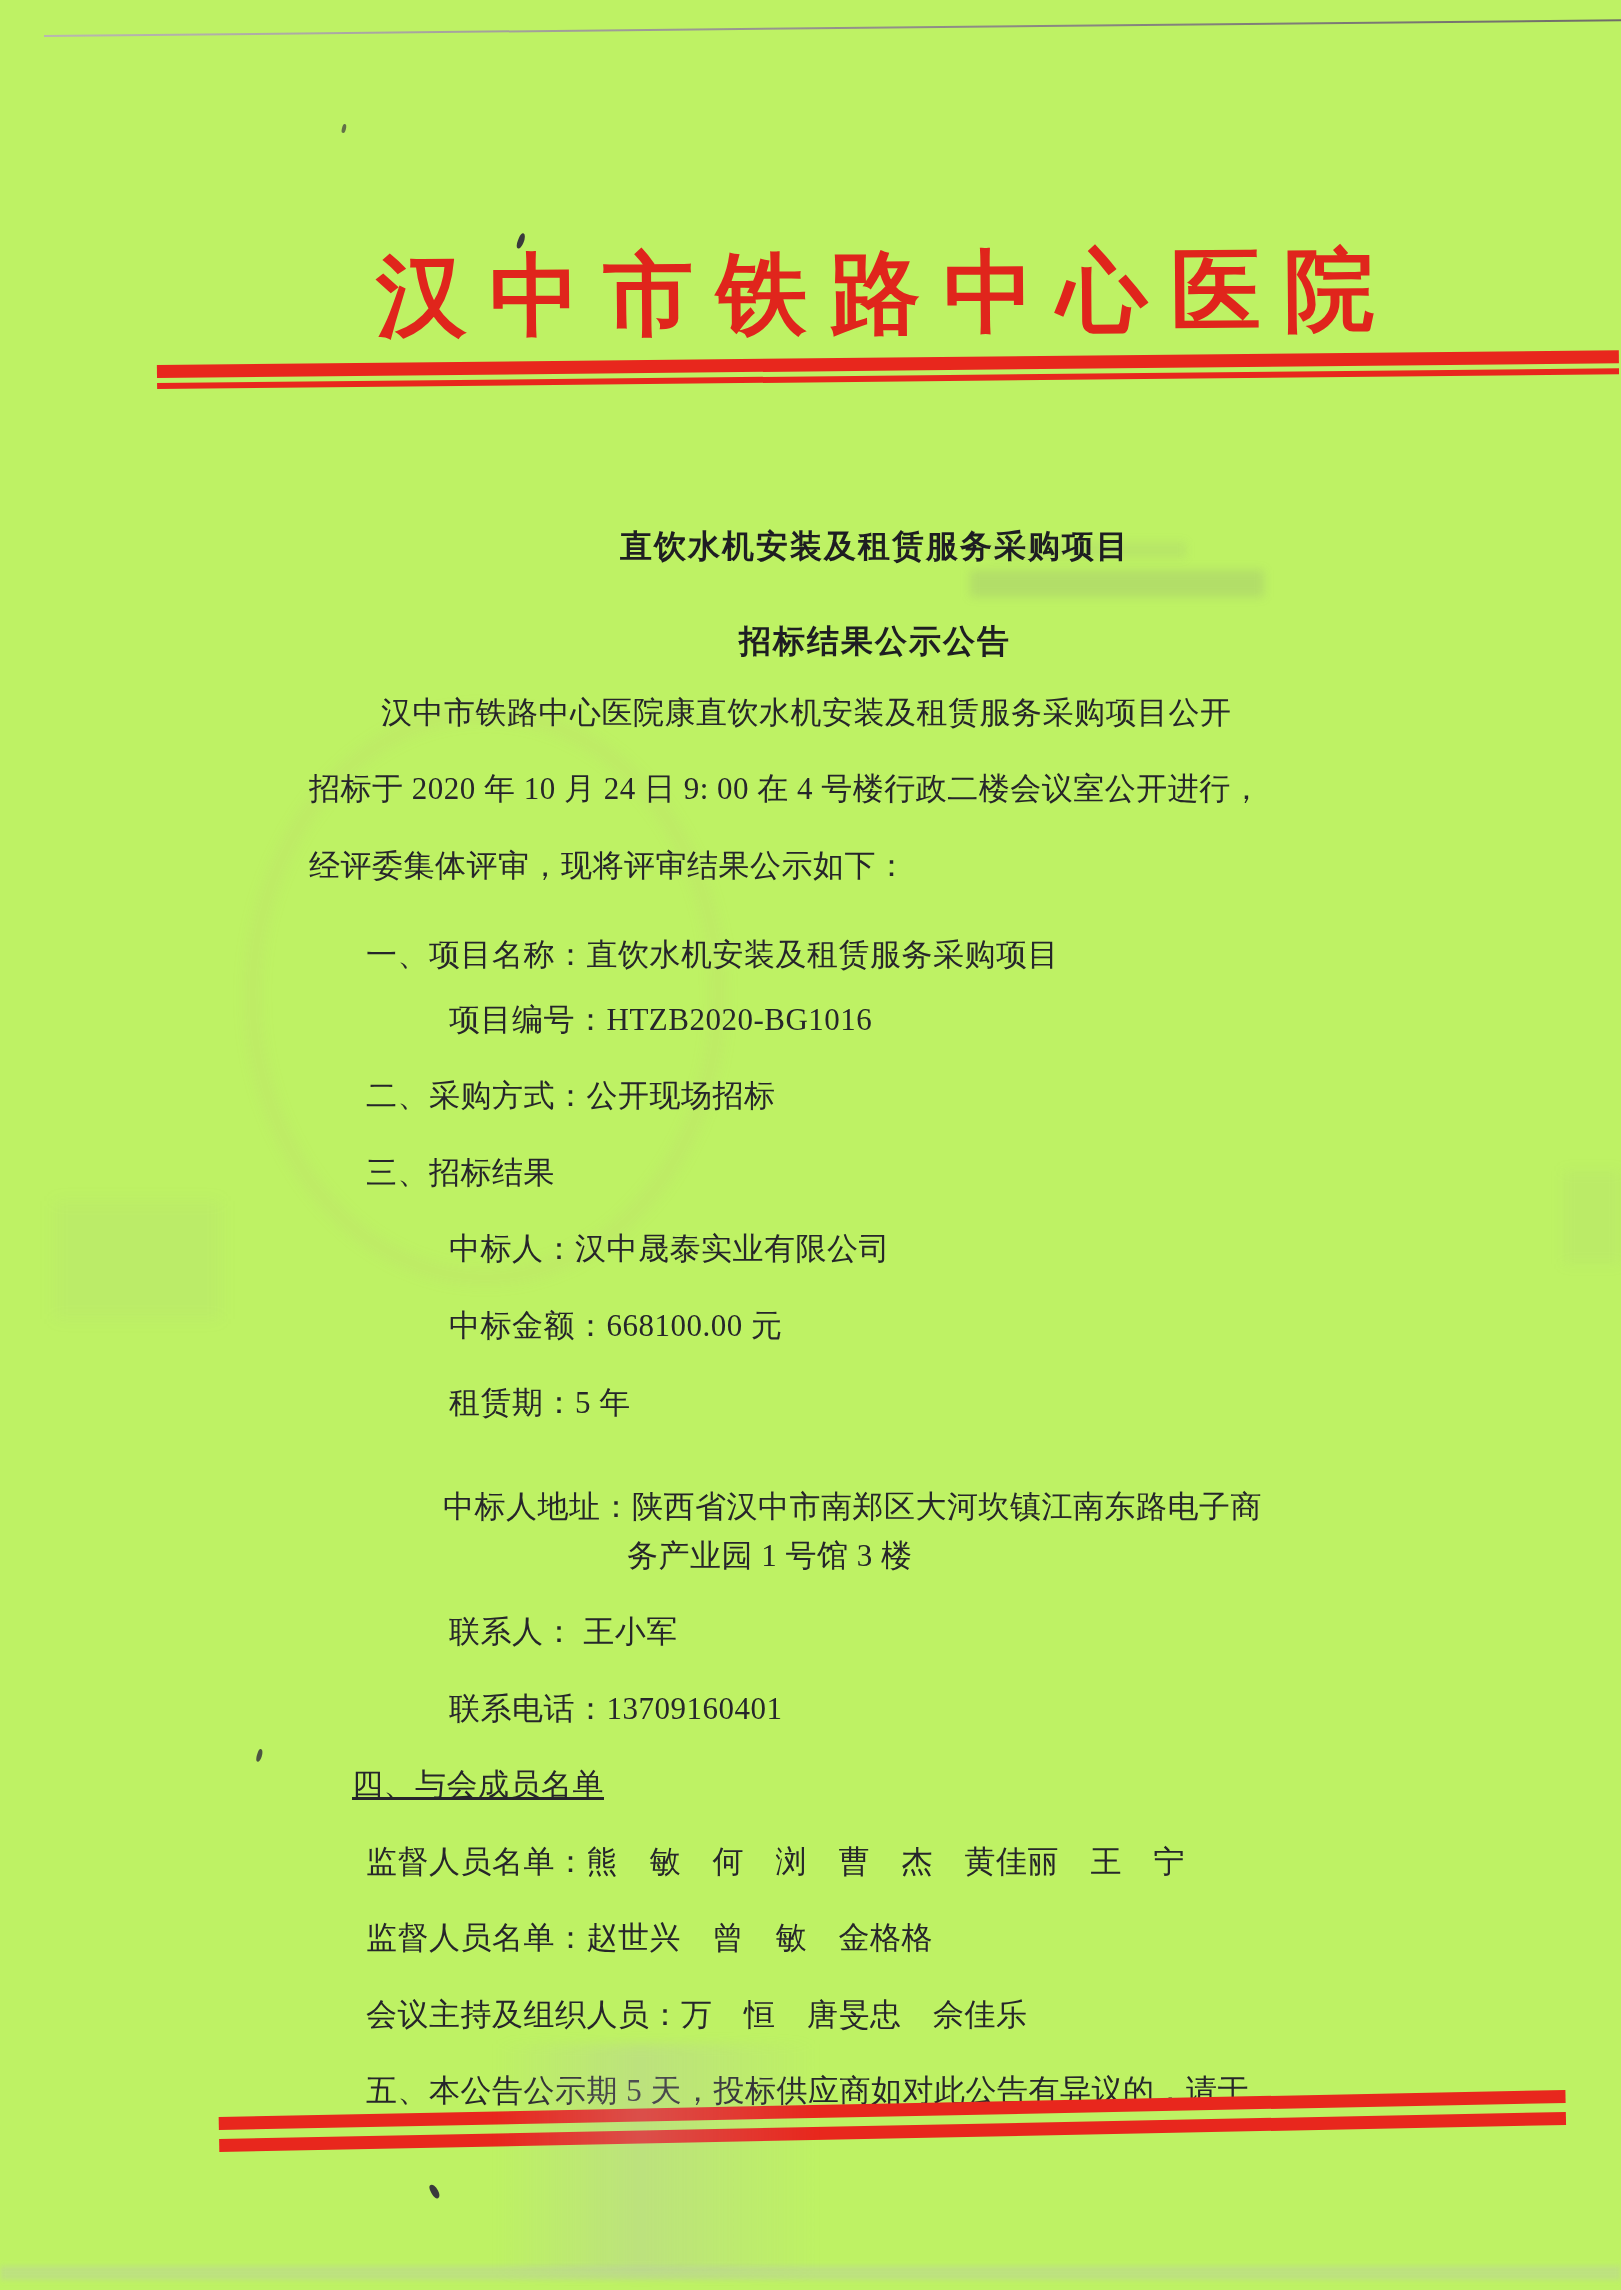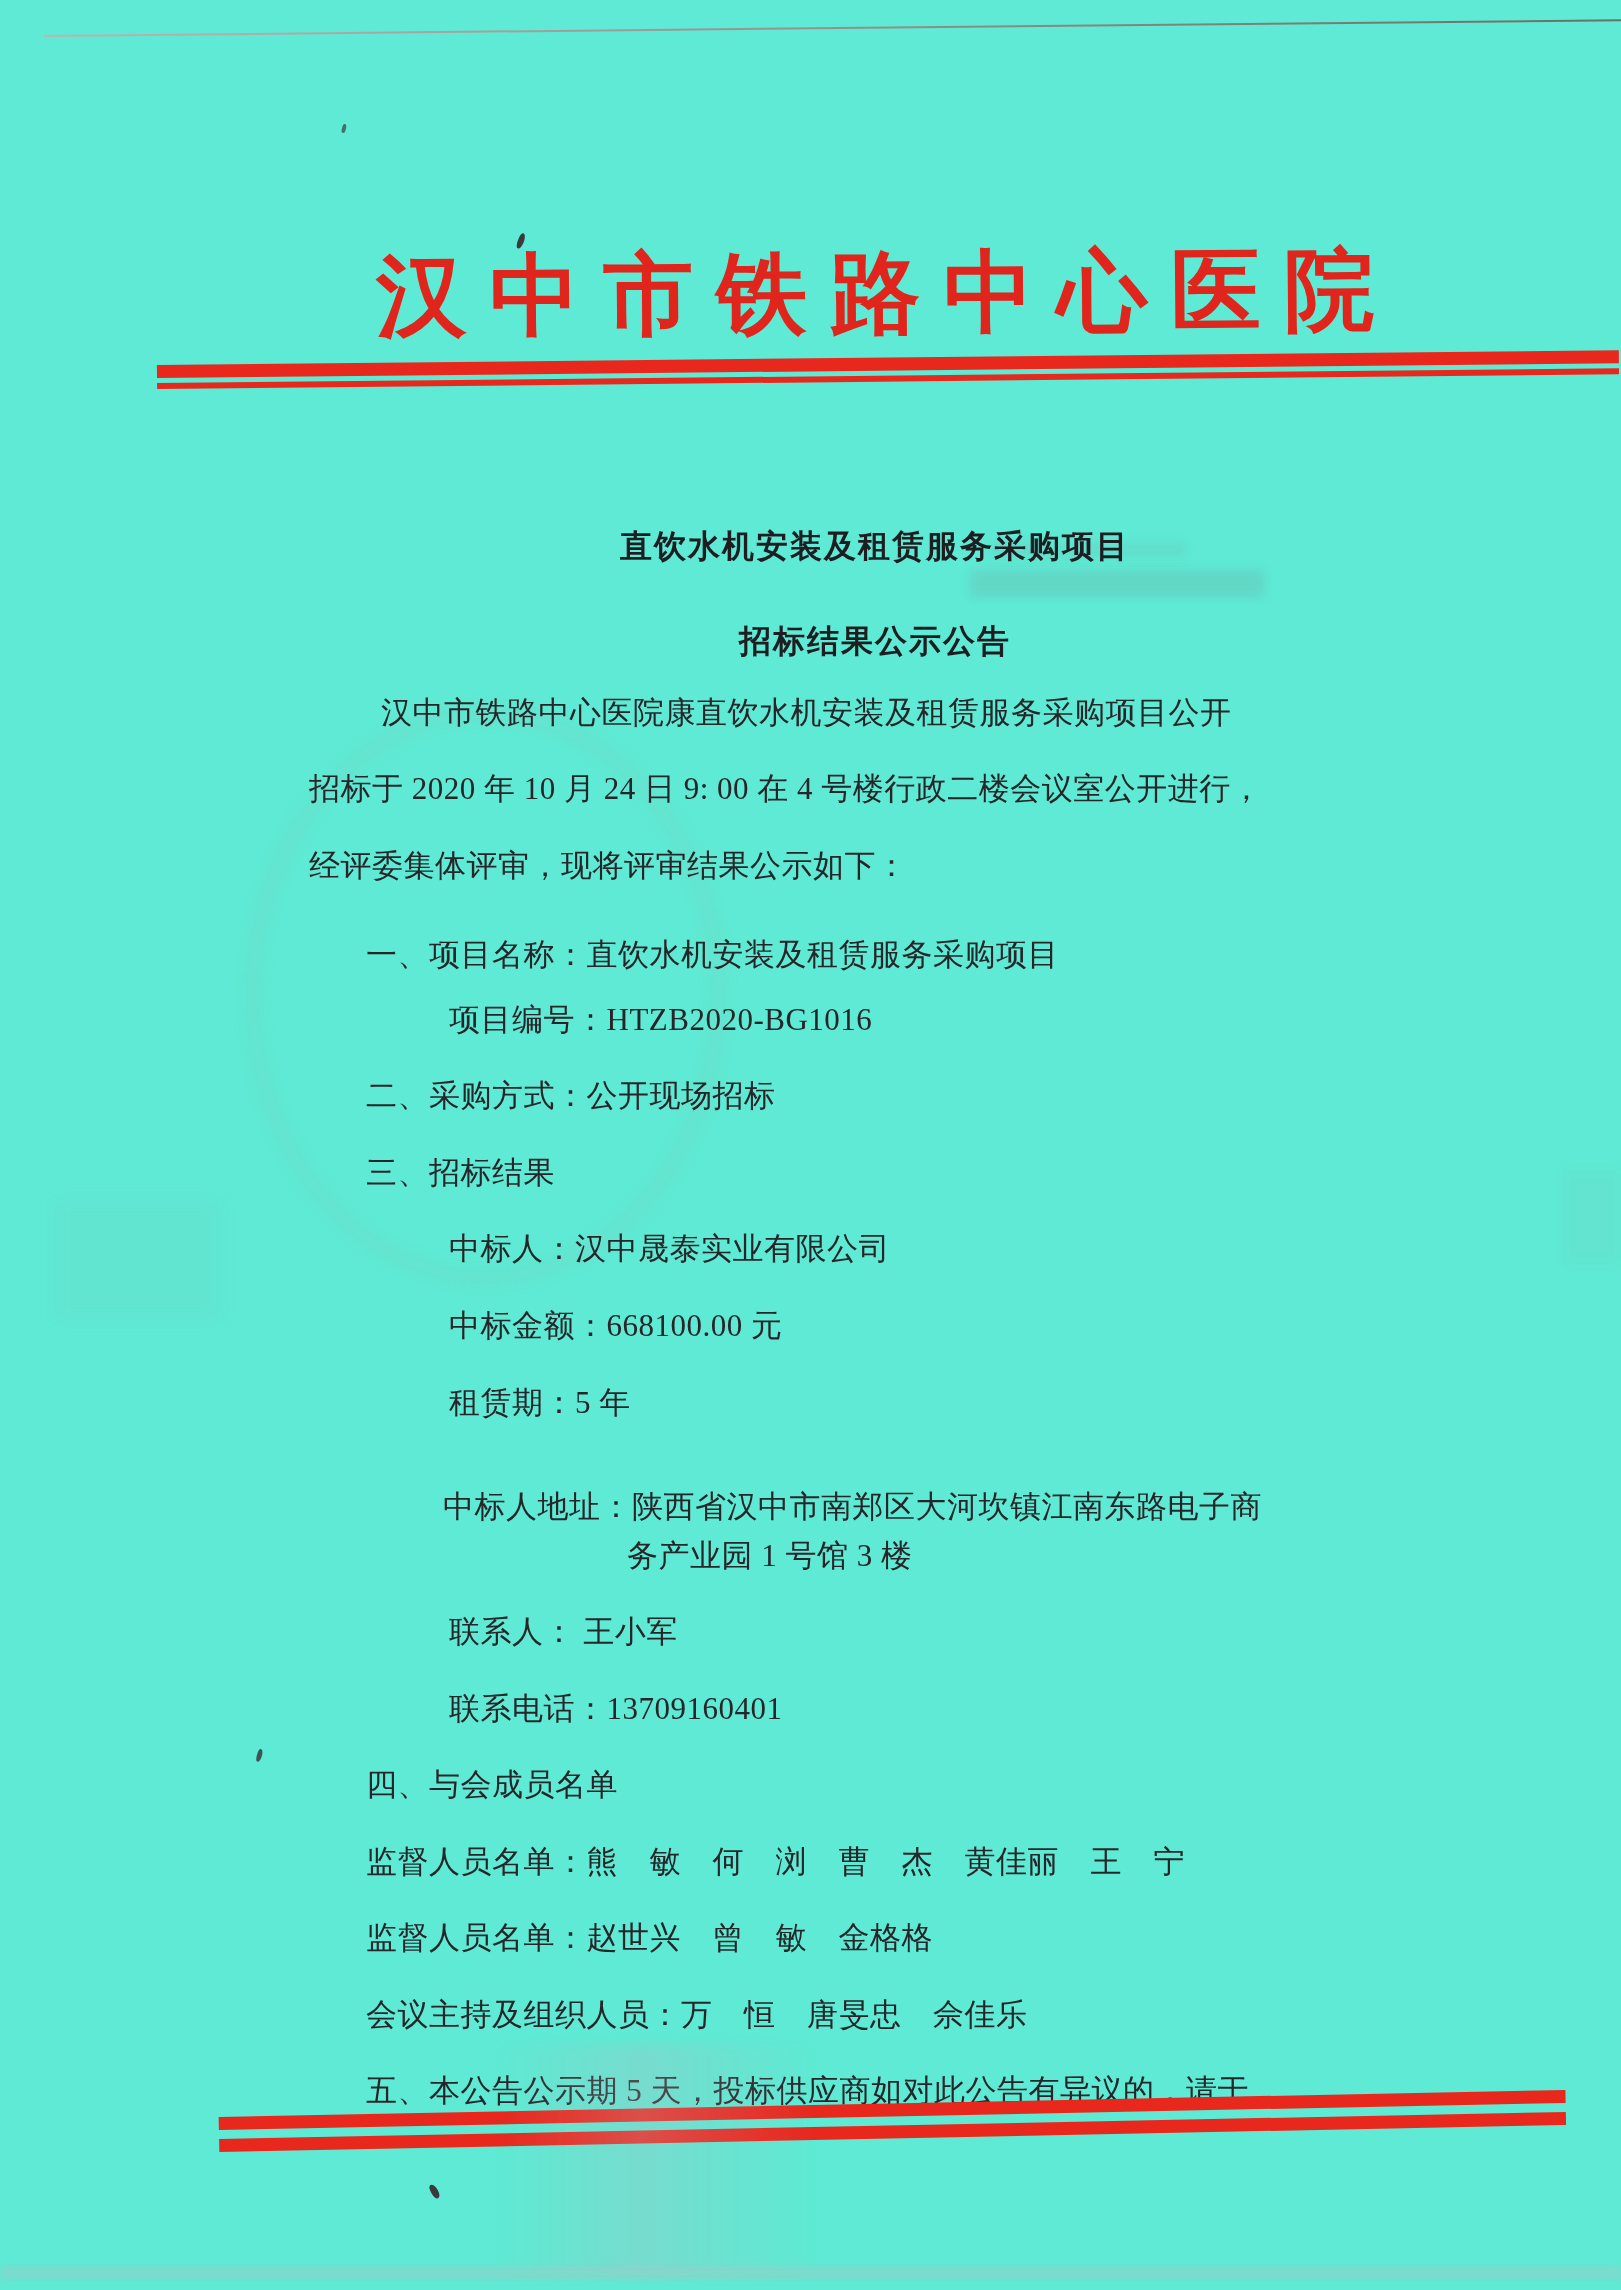--- a/index.html
+++ b/index.html
@@ -1,19 +1,19 @@
 <!DOCTYPE html>
 <html><head>
 <meta charset="utf-8">
 <style>
   html,body{margin:0;padding:0;background:#e9e7e3;}
   .page{
     position:relative;
     width:1621px;height:2291px;
-    background:#5eead4;
+    background:#bef264;
     overflow:hidden;
     font-family:"Liberation Serif","DejaVu Serif",serif;
     color:#26262a;
   }
   
   .top-scan-line{
     position:absolute;left:44px;top:35px;width:1578px;height:2px;
     background:linear-gradient(to right,#b9b6b1,#6f6d68);
     transform:rotate(-0.57deg);transform-origin:left center;
   }
@@ -128,21 +128,21 @@
   <div class="doc-line" style="left:449px;top:999px;">项目编号：HTZB2020-BG1016</div>
   <div class="doc-line" style="left:366px;top:1075px;">二、采购方式：公开现场招标</div>
   <div class="doc-line" style="left:366px;top:1152px;">三、招标结果</div>
   <div class="doc-line" style="left:449px;top:1228px;">中标人：汉中晟泰实业有限公司</div>
   <div class="doc-line" style="left:449px;top:1305px;">中标金额：668100.00 元</div>
   <div class="doc-line" style="left:449px;top:1382px;">租赁期：5 年</div>
   <div class="doc-line" style="left:443px;top:1486px;">中标人地址：陕西省汉中市南郑区大河坎镇江南东路电子商</div>
   <div class="doc-line" style="left:627px;top:1535px;">务产业园 1 号馆 3 楼</div>
   <div class="doc-line" style="left:449px;top:1611px;">联系人： 王小军</div>
   <div class="doc-line" style="left:449px;top:1688px;">联系电话：13709160401</div>
-  <div class="doc-line" style="left:366px;top:1764px;">四、与会成员名单</div>
+  <div class="doc-line" style="left:352px;top:1764px;text-decoration:underline;">四、与会成员名单</div>
   <div class="doc-line" style="left:366px;top:1841px;">监督人员名单：熊　敏　何　浏　曹　杰　黄佳丽　王　宁</div>
   <div class="doc-line" style="left:366px;top:1917px;">监督人员名单：赵世兴　曾　敏　金格格</div>
   <div class="doc-line" style="left:366px;top:1994px;text-align:right;">会议主持及组织人员：万　恒　唐旻忠　佘佳乐</div>
   <div class="doc-line" style="left:366px;top:2070px;">五、本公告公示期 5 天，投标供应商如对此公告有异议的，请于</div>
 
   <div class="footer-rule">
     <div class="bar-a"></div>
     <div class="bar-gap"></div>
     <div class="bar-b"></div>
   </div>

